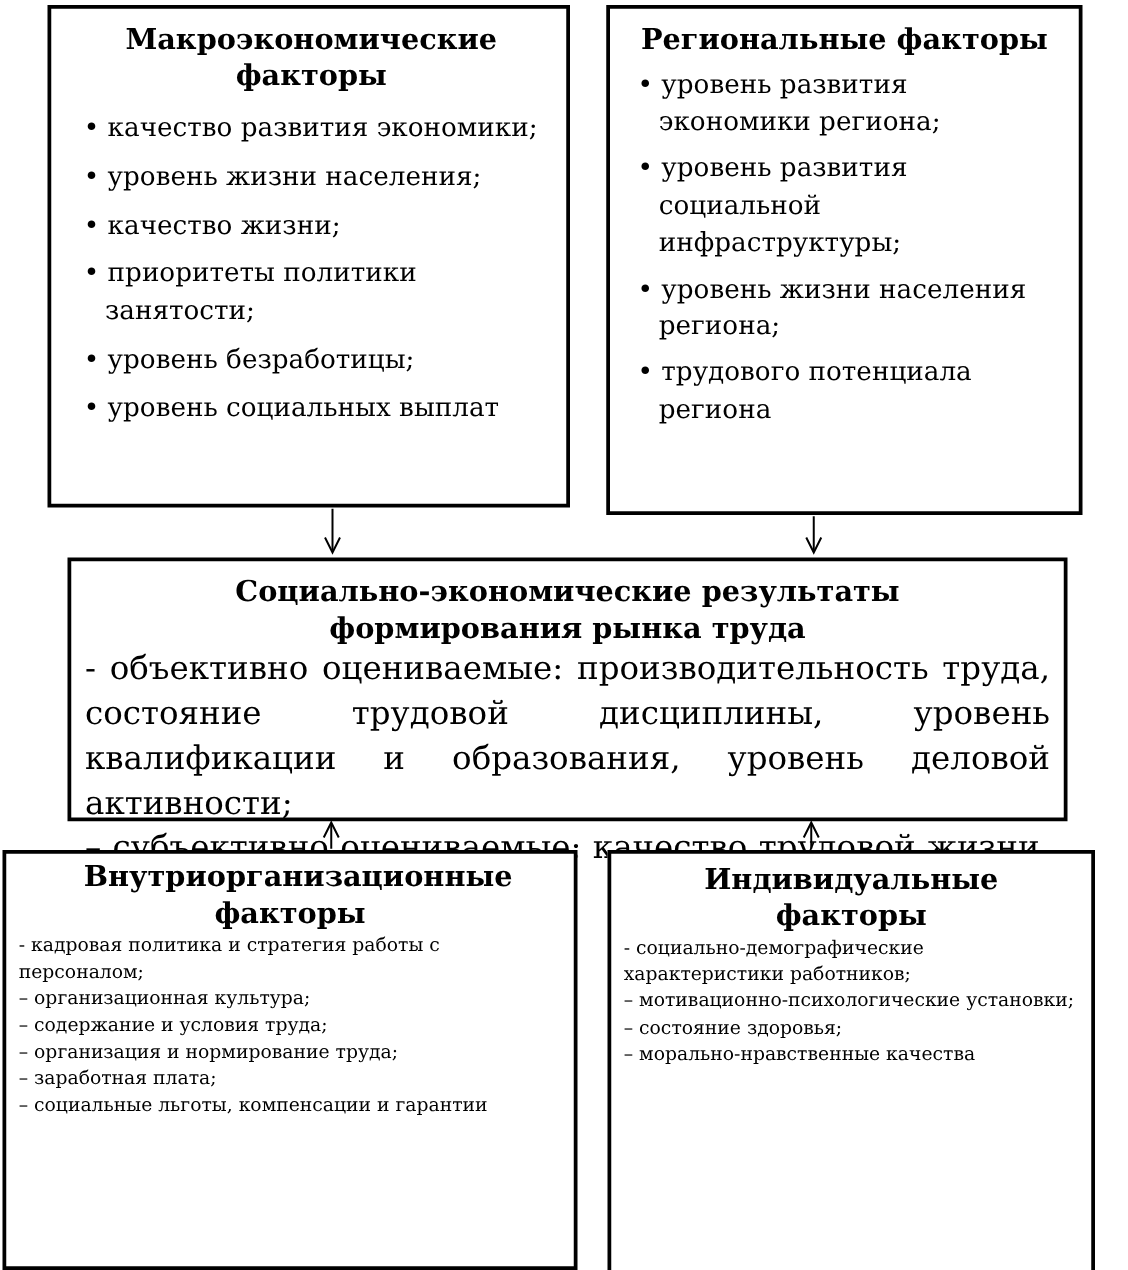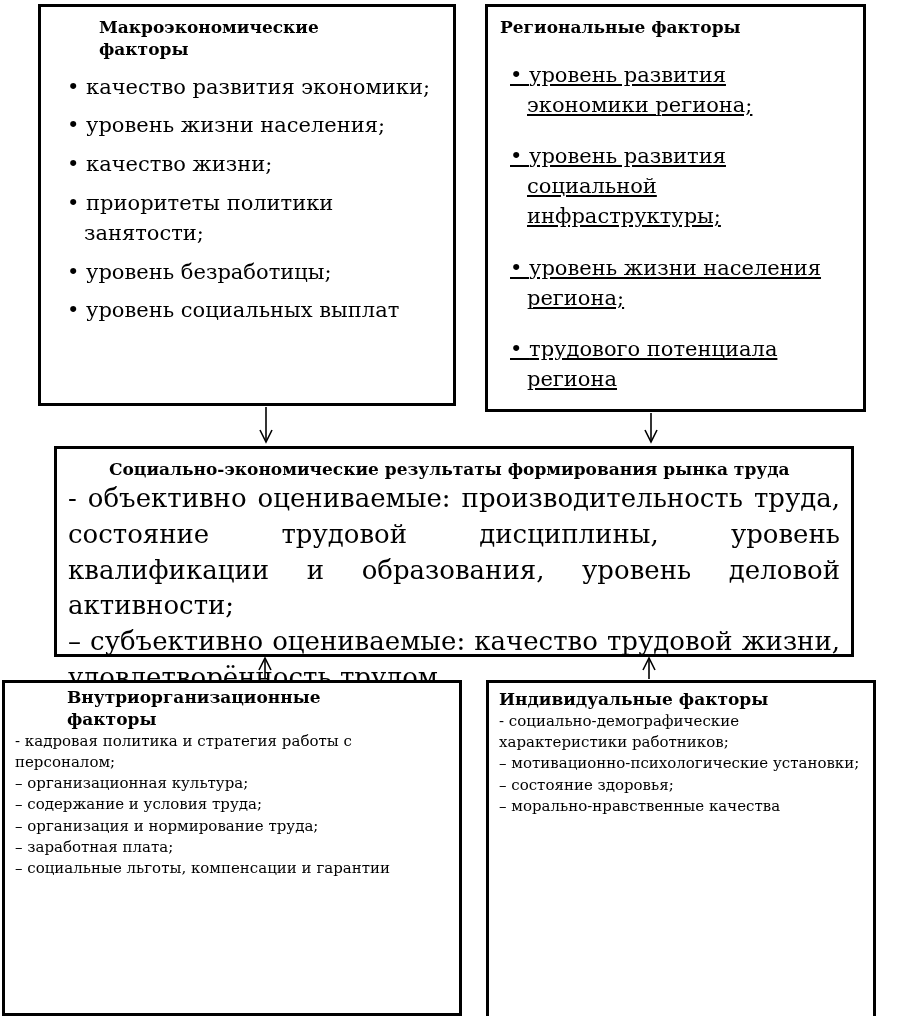--- a/index.html
+++ b/index.html
@@ -18,39 +18,39 @@
   }
   .box {
     position: absolute;
     box-sizing: border-box;
     border: 3px solid #000000;
     background: #ffffff;
     padding: 2px 12px;
   }
   .box-title {
     font-weight: bold;
-    text-align: left;
-    font-size: 17px;
+    text-align: center;
+    font-size: 23px;
     line-height: 1.28;
     margin: 6px auto 4px;
   }
   .title-macro   { max-width: 300px; margin: 8px auto 12px; }
   .title-regional{ margin: 8px auto 4px; }
   .title-center  { max-width: 690px; margin: 8px auto 0; }
   .title-internal{ max-width: 330px; margin: 2px auto 0; }
   .title-individual { margin: 4px auto 0; }
 
   .bullet-item {
     font-size: 21px;
     line-height: 1.42;
     padding-left: 27px;
     text-indent: -17px;
   }
   .box-macro .bullet-item    { margin: 9px 0; }
-  .box-regional .bullet-item { margin: 22px 0; text-decoration: underline; }
+  .box-regional .bullet-item { margin: 7px 0; }
   .bullet-item::before { content: "\2022\00a0"; }
 
   .dash-item {
     font-size: 15px;
     line-height: 1.42;
   }
   .box-center .dash-item {
     text-align: justify;
     line-height: 1.38;
     font-size: 26px;

